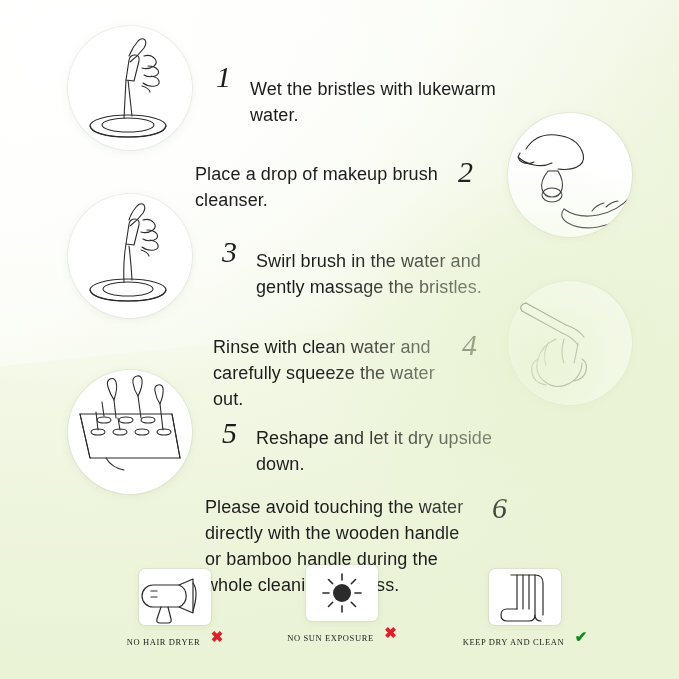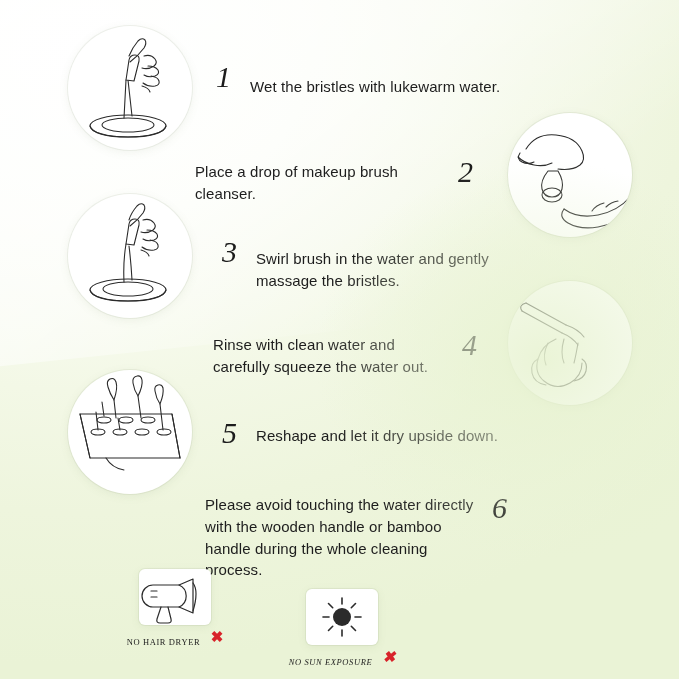--- a/index.html
+++ b/index.html
@@ -44,21 +44,21 @@
     position:absolute;
     font-family:"Liberation Serif", serif;
     font-style:italic;
     font-size:30px;
     color:#1c1c1c;
     line-height:1;
   }
   .step-text{
     position:absolute;
     font-family:"Liberation Sans", sans-serif;
-    font-size:15px;
+    font-size:18px;
     color:#1d1d1d;
     line-height:1.45;
     letter-spacing:.1px;
   }
 
   .footer-item{position:absolute;text-align:center;}
   .footer-icon{
     width:72px;height:56px;
     background:#ffffff;
     border-radius:6px;
@@ -216,21 +216,21 @@
           <path d="M12 28 h6"></path>
         </g>
       </svg>
     </div>
     <div class="footer-row">
       <span class="footer-label">NO HAIR DRYER</span>
       <span class="mark no">✖</span>
     </div>
   </div>
 
-  <div class="footer-item" style="left:267px;top:589px;width:150px;font-style:italic;">
+  <div class="footer-item" style="left:267px;top:565px;width:150px;">
     <div class="footer-icon">
       <svg viewBox="0 0 72 56" xmlns="http://www.w3.org/2000/svg">
         <g fill="none" stroke="#2b2b2b" stroke-width="1.6" stroke-linecap="round">
           <circle cx="36" cy="28" r="9" fill="#2b2b2b" stroke="none"></circle>
           <path d="M36 9 v6"></path>
             <path d="M36 41 v6"></path>
           <path d="M17 28 h6"></path>
             <path d="M49 28 h6"></path>
           <path d="M22.5 14.5 l4.2 4.2"></path>
             <path d="M45.3 37.3 l4.2 4.2"></path>
@@ -238,14 +238,32 @@
             <path d="M26.7 37.3 l-4.2 4.2"></path>
         </g>
       </svg>
     </div>
     <div class="footer-row">
       <span class="footer-label">NO SUN EXPOSURE</span>
       <span class="mark no">✖</span>
     </div>
   </div>
 
+  <div class="footer-item" style="left:440px;top:569px;width:170px;">
+    <div class="footer-icon">
+      <svg viewBox="0 0 72 56" xmlns="http://www.w3.org/2000/svg">
+        <g fill="none" stroke="#2b2b2b" stroke-width="1.2" stroke-linecap="round" stroke-linejoin="round">
+          <path d="M22 6 h24 v40 q0 6 -6 6 h-22 q-6 0 -6 -6 q0 -6 6 -6 h10"></path>
+          <path d="M28 40 v-34"></path>
+          <path d="M34 40 v-34"></path>
+          <path d="M40 40 v-34"></path>
+          <path d="M46 46 q0 6 6 6"></path>
+          <path d="M46 6 q8 0 8 8 v32"></path>
+        </g>
+      </svg>
+    </div>
+    <div class="footer-row">
+      <span class="footer-label">KEEP DRY AND CLEAN</span>
+      <span class="mark yes">✔</span>
+    </div>
+  </div>
 
 </div>
 
 </body></html>

